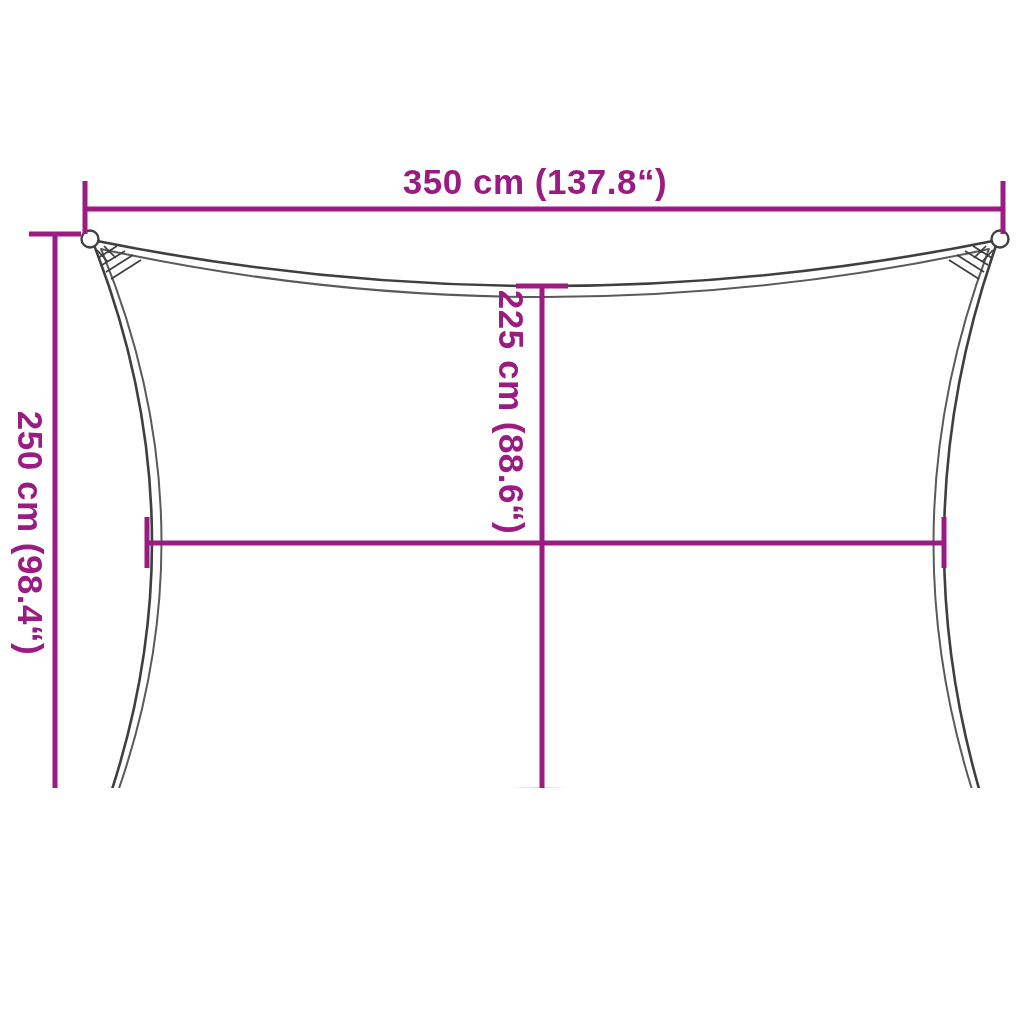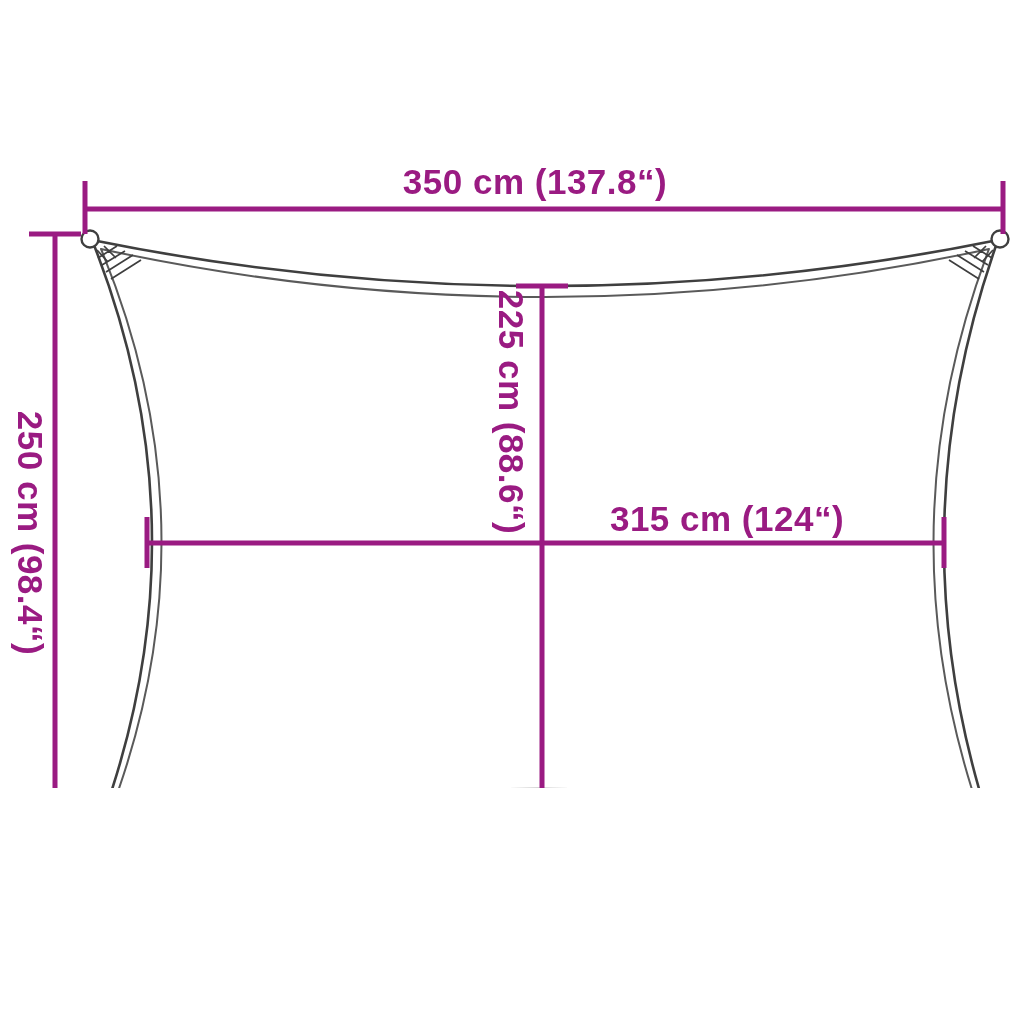--- a/index.html
+++ b/index.html
@@ -102,14 +102,13 @@
       <line class="dim" x1="944" y1="517" x2="944" y2="568"></line>
     </g>
   </svg>
 
   <div class="dim-label h" id="label-top-width">350 cm (137.8“)</div>
 
   <div class="dim-label v" id="label-left-height">250 cm (98.4“)</div>
 
   <div class="dim-label v" id="label-center-height">225 cm (88.6“)</div>
 
-  <div class="dim-label h" id="label-center-width">315 cm (124“)</div>
 </div>
 
 </body></html>

